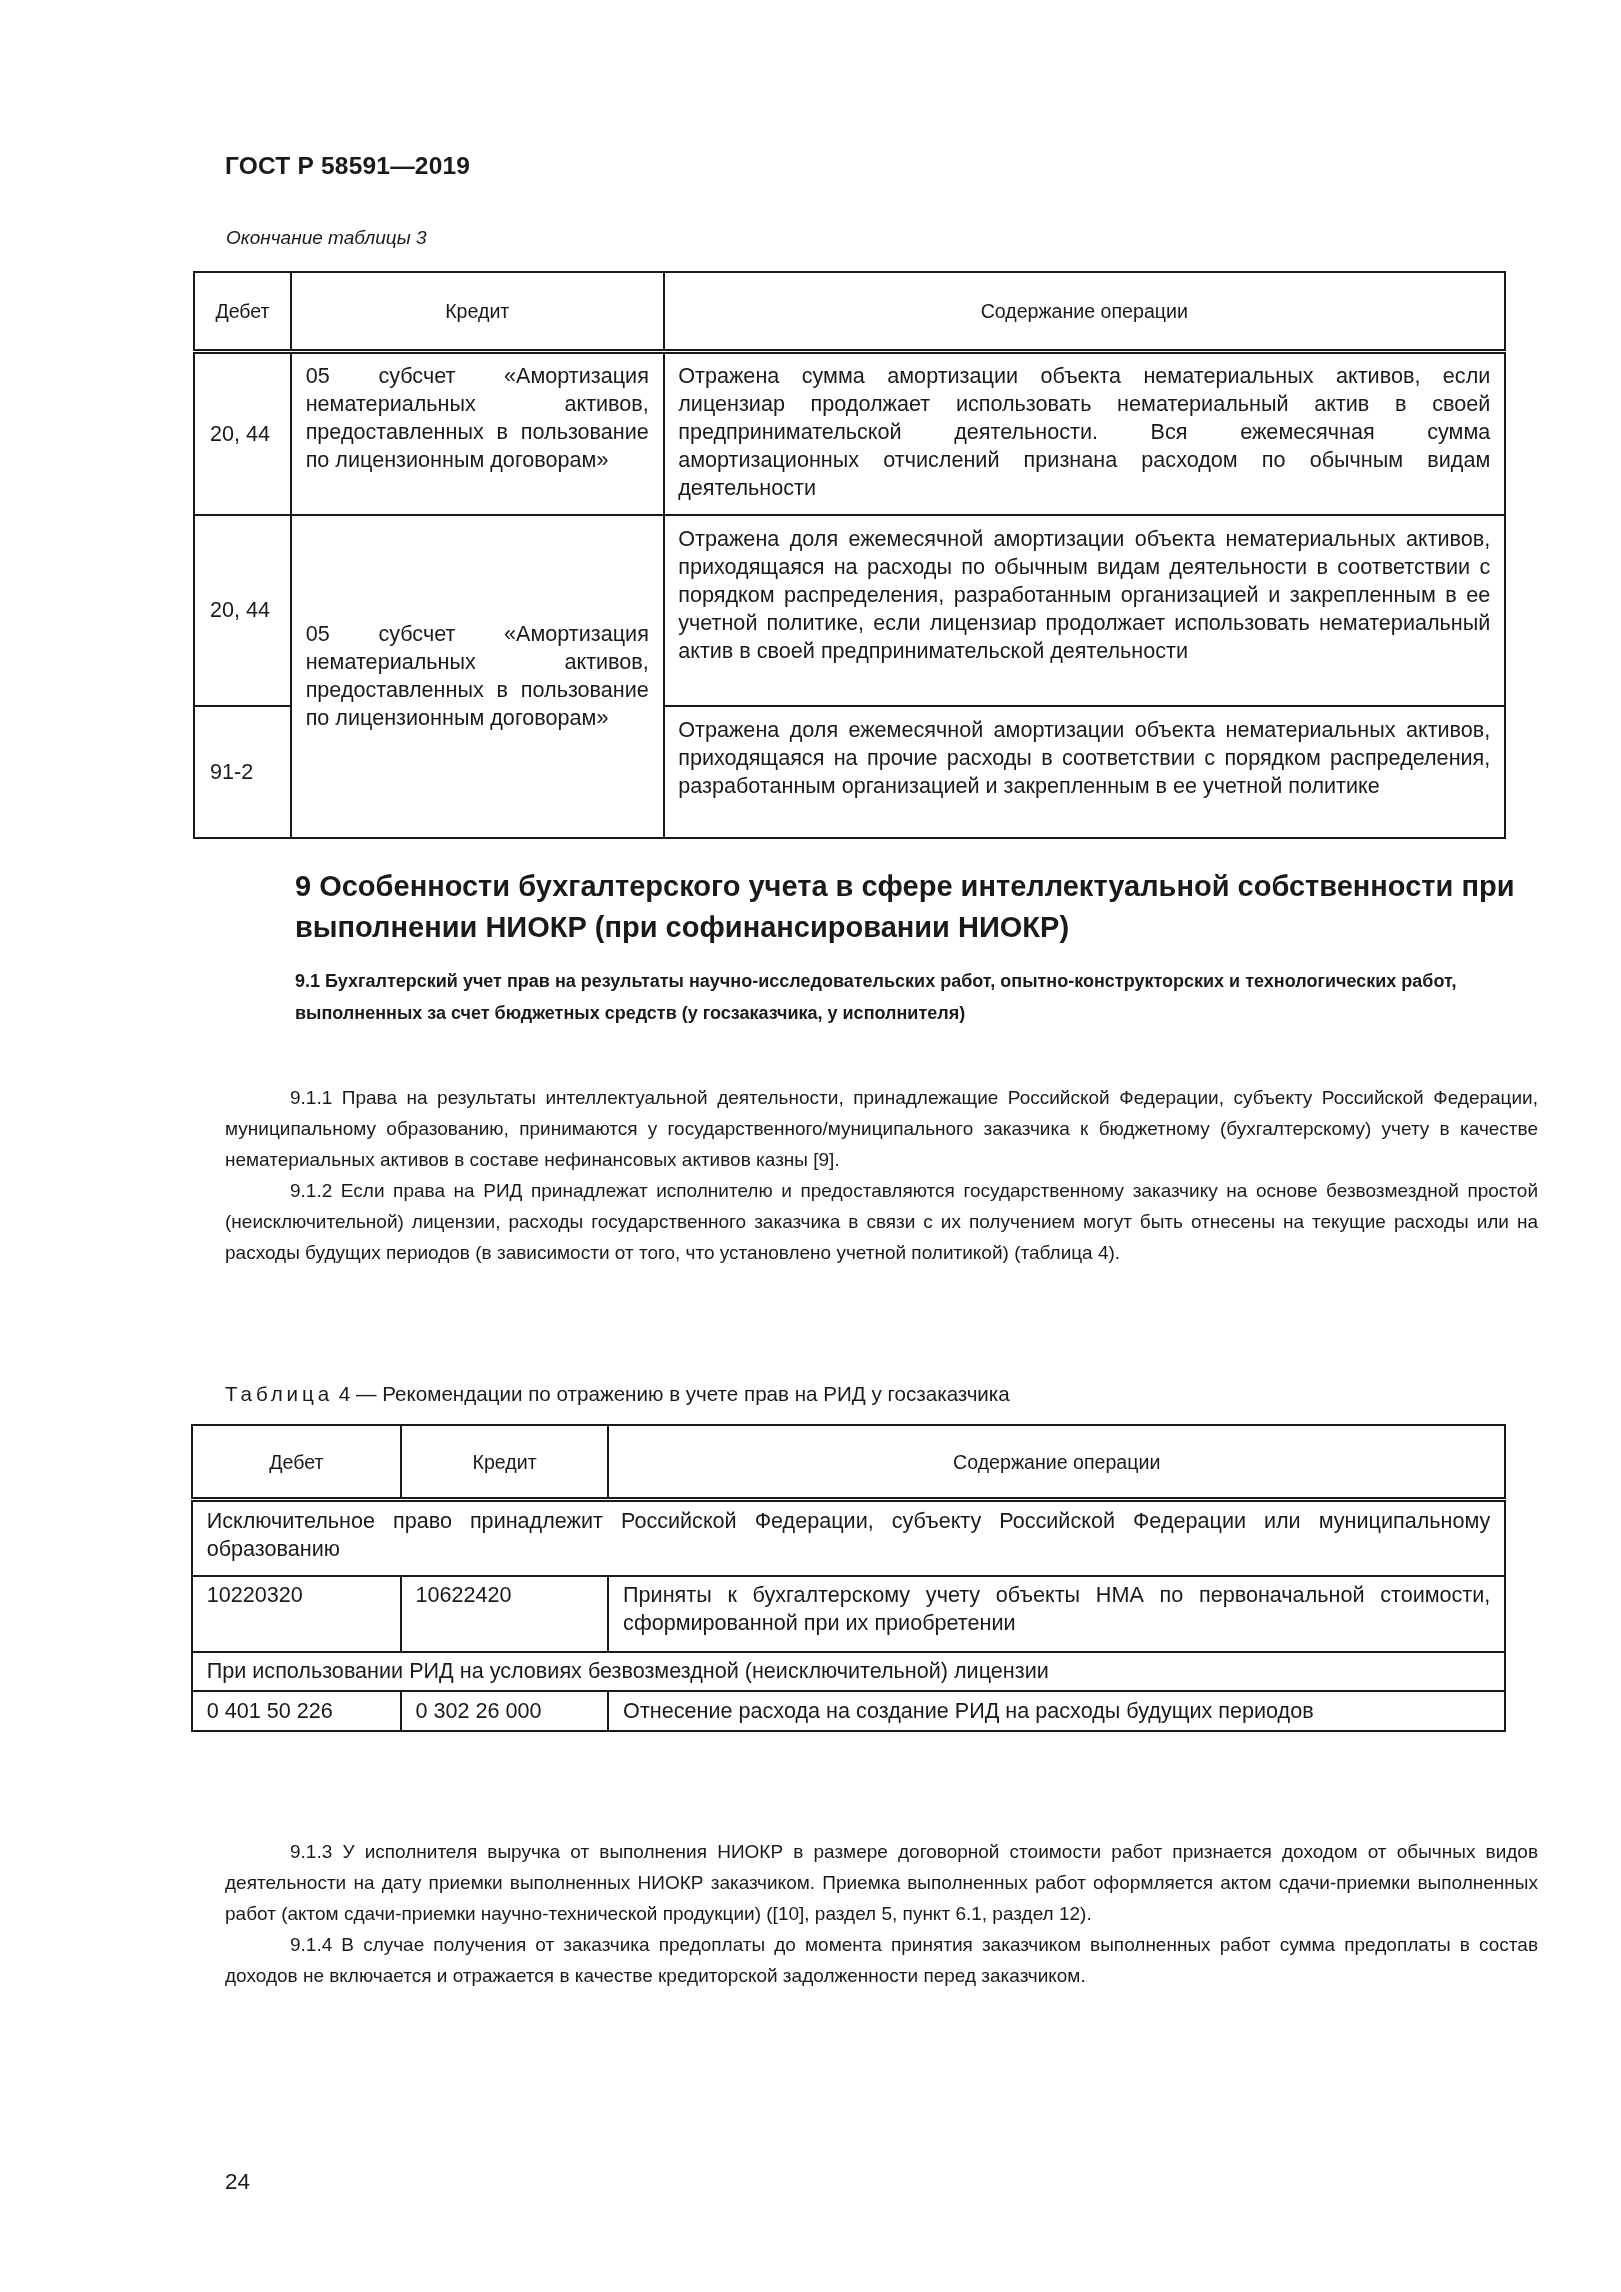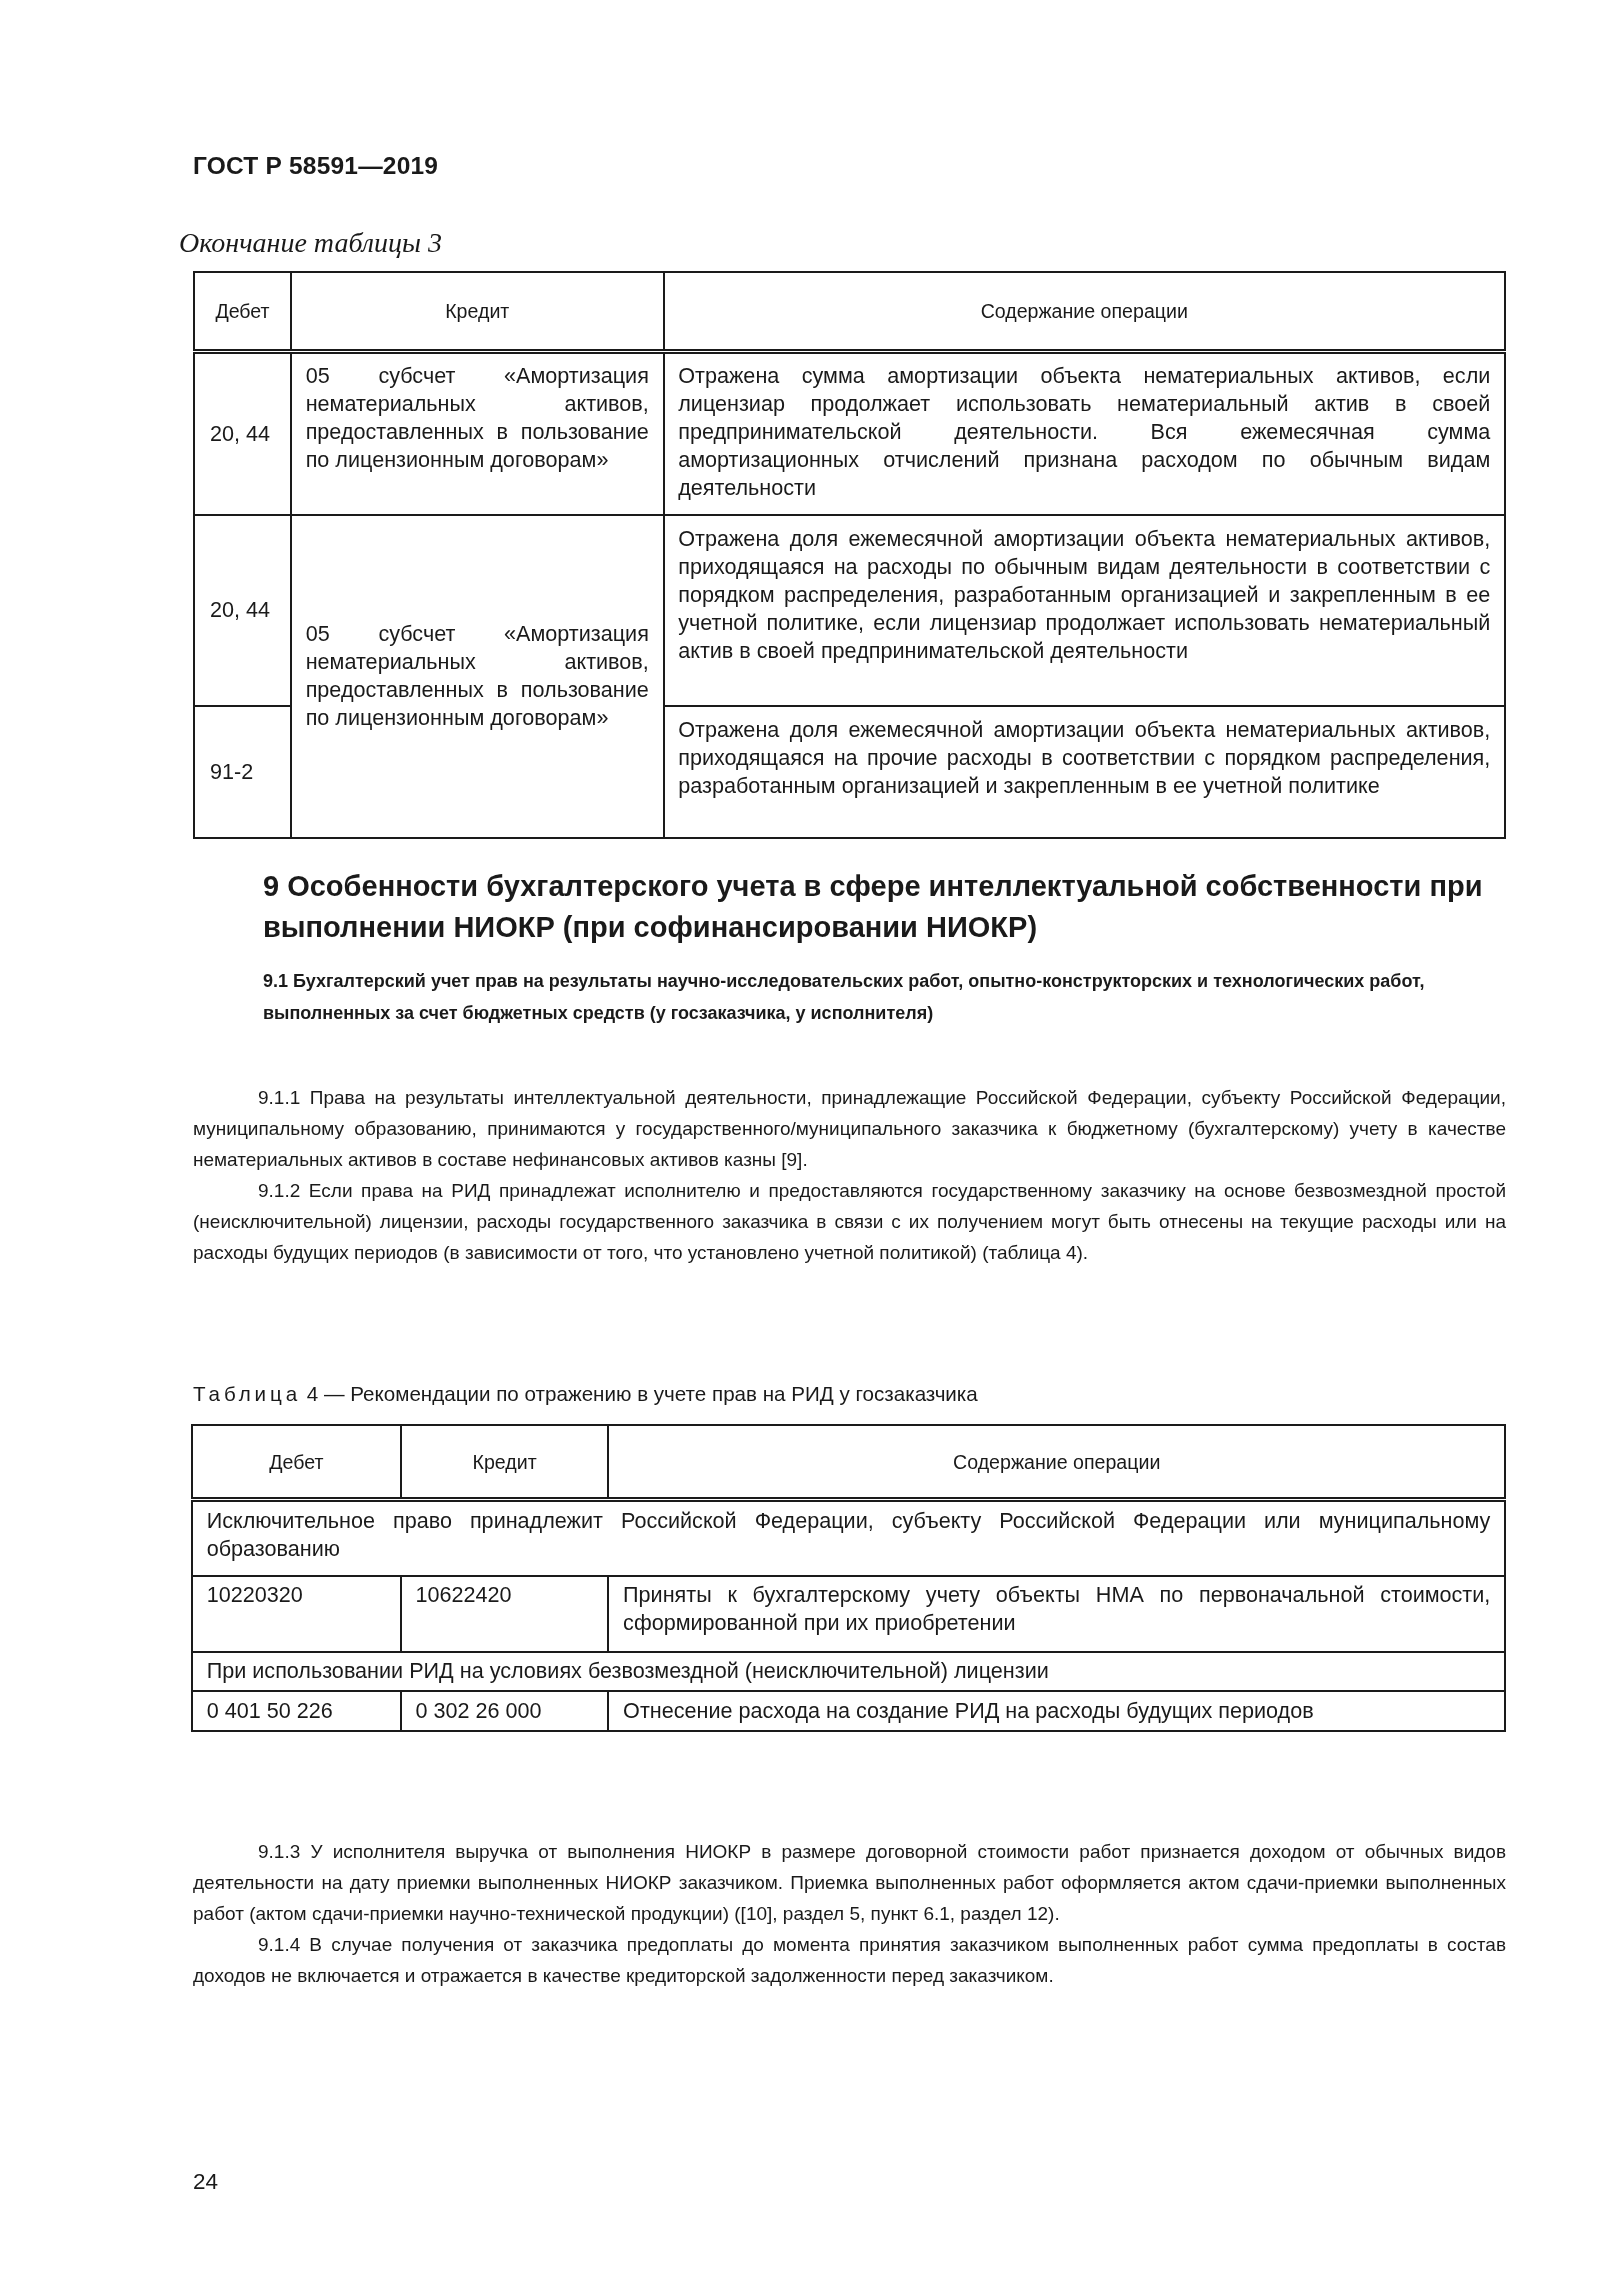--- a/index.html
+++ b/index.html
@@ -1,19 +1,19 @@
 <!DOCTYPE html>
 <html><head>
 <meta charset="utf-8">
 <style>
   html, body { margin:0; padding:0; background:#ffffff; }
   body { width:1621px; height:2293px; position:relative; font-family:"Liberation Sans", sans-serif; color:#1a1a1a; }
-  .abs { position:absolute; }
+  .abs { position:absolute;margin-left:32px; }
   .doc-code { left:193px; top:152px; font-size:24.5px; font-weight:bold; letter-spacing:0.2px; }
-  .caption-italic { left:179px; top:227px; font-size:28px; font-style:italic;font-family:Liberation Serif, serif; }
+  .caption-italic { left:194px; top:227px; font-size:19px; font-style:italic; }
   table { border-collapse:collapse; position:absolute; font-size:21.6px; line-height:28px; }
   td, th { border:2.5px solid #1a1a1a; vertical-align:top; padding:15px; }
   th { font-weight:normal; font-size:19.6px; text-align:center; vertical-align:middle; }
   .dbl { border-bottom:5.9px double #1a1a1a; }
   .t3 { left:193px; top:271px; width:1313px; }
   .t3 th { height:46px; }
   .cellpad { padding:5.9px 13.7px 5.9px 13.7px; text-align:justify; }
   .center { text-align:left; vertical-align:middle; }
   .h-section { left:263px; top:866px; width:1255px; font-size:29px; font-weight:bold; line-height:41px; }
   .h-sub { left:263px; top:965px; width:1255px; font-size:18px; font-weight:bold; line-height:32px; }

